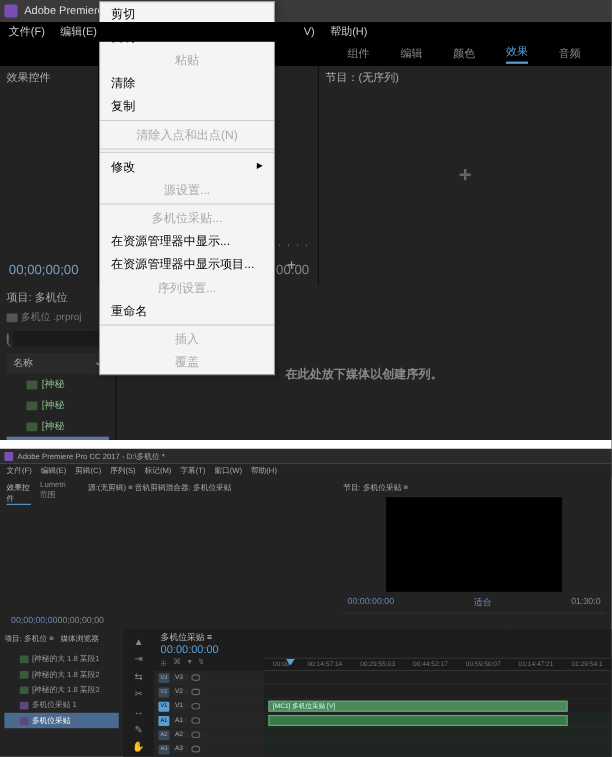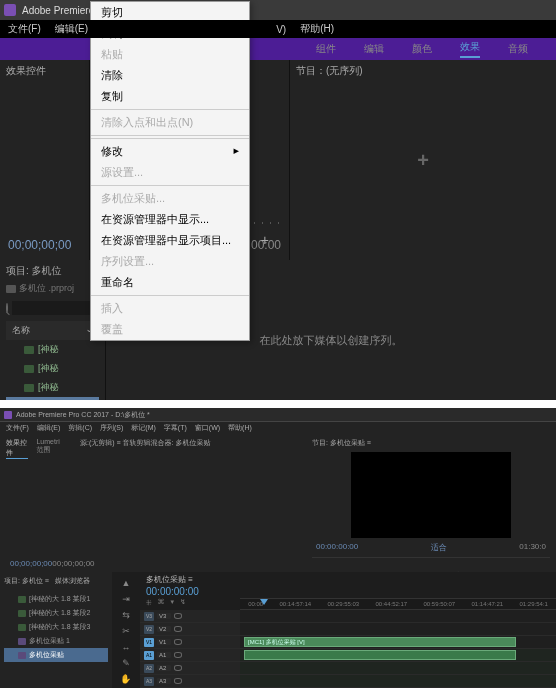--- a/index.html
+++ b/index.html
@@ -5,21 +5,21 @@
 * { margin: 0; padding: 0; box-sizing: border-box; font-family: "Microsoft YaHei", Arial, sans-serif; }
 body { background: #fff; width: 556px; }
 
 
 .s1 { width: 556px; height: 400px; background: #232323; position: relative; overflow: hidden; }
 .s1-titlebar { height: 20px; background: #3a3a3a; display: flex; align-items: center; padding: 0 4px; font-size: 10px; color: #ddd; }
 .s1-titlebar .icon { width: 12px; height: 12px; background: #7a4fb3; margin-right: 6px; border-radius: 2px; }
 .s1-menubar { height: 18px; background: #000; display: flex; align-items: center; gap: 14px; padding: 0 8px; font-size: 10px; color: #ccc; position: relative; z-index: 3; }
 .s1-menubar span { cursor: default; }
 .s1-menubar .m-gap { width: 160px; }
-.s1-toolbar { height: 22px; background: #4c1d95; display: flex; align-items: center; justify-content: flex-end; gap: 28px; padding-right: 28px; font-size: 10px; color: #888; position: relative; z-index: 1; }
+.s1-toolbar { height: 22px; background: #000000; display: flex; align-items: center; justify-content: flex-end; gap: 28px; padding-right: 28px; font-size: 10px; color: #888; position: relative; z-index: 1; }
 .s1-toolbar .active { color: #5a9fd4; border-bottom: 2px solid #5a9fd4; padding-bottom: 2px; }
 .s1-panels { display: flex; height: 200px; position: relative; z-index: 1; }
 .s1-panel { border-right: 1px solid #111; position: relative; padding: 4px 6px; }
 .s1-panel-left { width: 90px; }
 .s1-panel-mid1 { width: 200px; }
 .s1-panel-mid2 { width: 120px; border-right: none; flex: 1; }
 .s1-panel-title { font-size: 10px; color: #aaa; margin-bottom: 8px; }
 .s1-timecode { position: absolute; bottom: 8px; left: 8px; font-size: 12px; color: #7a9bc4; }
 .s1-timecode2 { position: absolute; bottom: 8px; right: 8px; font-size: 12px; color: #888; }
 .s1-panel-mid1 .plus { position: absolute; bottom: 12px; right: 20px; color: #aaa; font-size: 14px; }
@@ -37,26 +37,26 @@
 .s1-search input { flex: 1; margin-left: 4px; background: #1a1a1a; border: none; height: 14px; color: #aaa; font-size: 9px; padding: 0 4px; }
 .s1-list-hdr { font-size: 9px; color: #aaa; padding: 3px 6px; background: #2a2a2a; display: flex; justify-content: space-between; }
 .s1-item { font-size: 9px; color: #8fb98f; padding: 3px 6px 3px 18px; display: flex; align-items: center; gap: 4px; }
 .s1-item .clip-icon { width: 10px; height: 8px; background: #3a5a3a; border-radius: 1px; }
 .s1-item.sel { background: #5a7a9f; color: #fff; }
 
 .s1-program { flex: 1; position: relative; padding: 6px; }
 .s1-program-tab { font-size: 10px; color: #aaa; background: #2a2a2a; display: inline-block; padding: 2px 8px; margin-bottom: 4px; }
 .s1-program-tools { display: flex; gap: 10px; margin: 4px 0 0 4px; }
 .s1-program-tools span { color: #888; font-size: 11px; }
-.s1-program-msg { position: absolute; top: 50%; left: 50%; transform: translate(-50%,-50%); font-size: 11px; color: #888; white-space: nowrap; }
+.s1-program-msg { position: absolute; top: 50%; left: 50%; transform: translate(-50%,-50%); font-size: 11px; color: #888; white-space: nowrap; font-weight: bold; }
 
 
 .ctx { position: absolute; left: 90px; top: 1px; width: 160px; background: #f4f4f4; border: 1px solid #999; z-index: 2; box-shadow: 2px 2px 6px rgba(0,0,0,0.3); }
 .ctx-item { font-size: 11px; color: #000; padding: 3px 10px; cursor: default; white-space: nowrap; }
-.ctx-item.dis { color: #aaa; }
+.ctx-item.dis { color: #aaa; text-align: center; }
 .ctx-sep { height: 1px; background: #ccc; margin: 2px 0; }
 
 
 .s2 { width: 556px; height: 280px; background: #232323; position: relative; overflow: hidden; margin-top: 8px; }
 .s2-titlebar { height: 14px; background: #2a2a2a; border-bottom: 1px solid #444; display: flex; align-items: center; padding: 0 4px; font-size: 7px; color: #aaa; }
 .s2-titlebar .icon { width: 8px; height: 8px; background: #7a4fb3; margin-right: 4px; border-radius: 1px; }
 .s2-menubar { height: 12px; background: #232323; display: flex; gap: 8px; padding: 0 6px; font-size: 7px; color: #aaa; align-items: center; }
 .s2-top { display: flex; height: 138px; }
 .s2-top-left { width: 74px; padding: 4px 6px; }
 .s2-top-mid { flex: 1; padding: 4px 6px; position: relative; }

